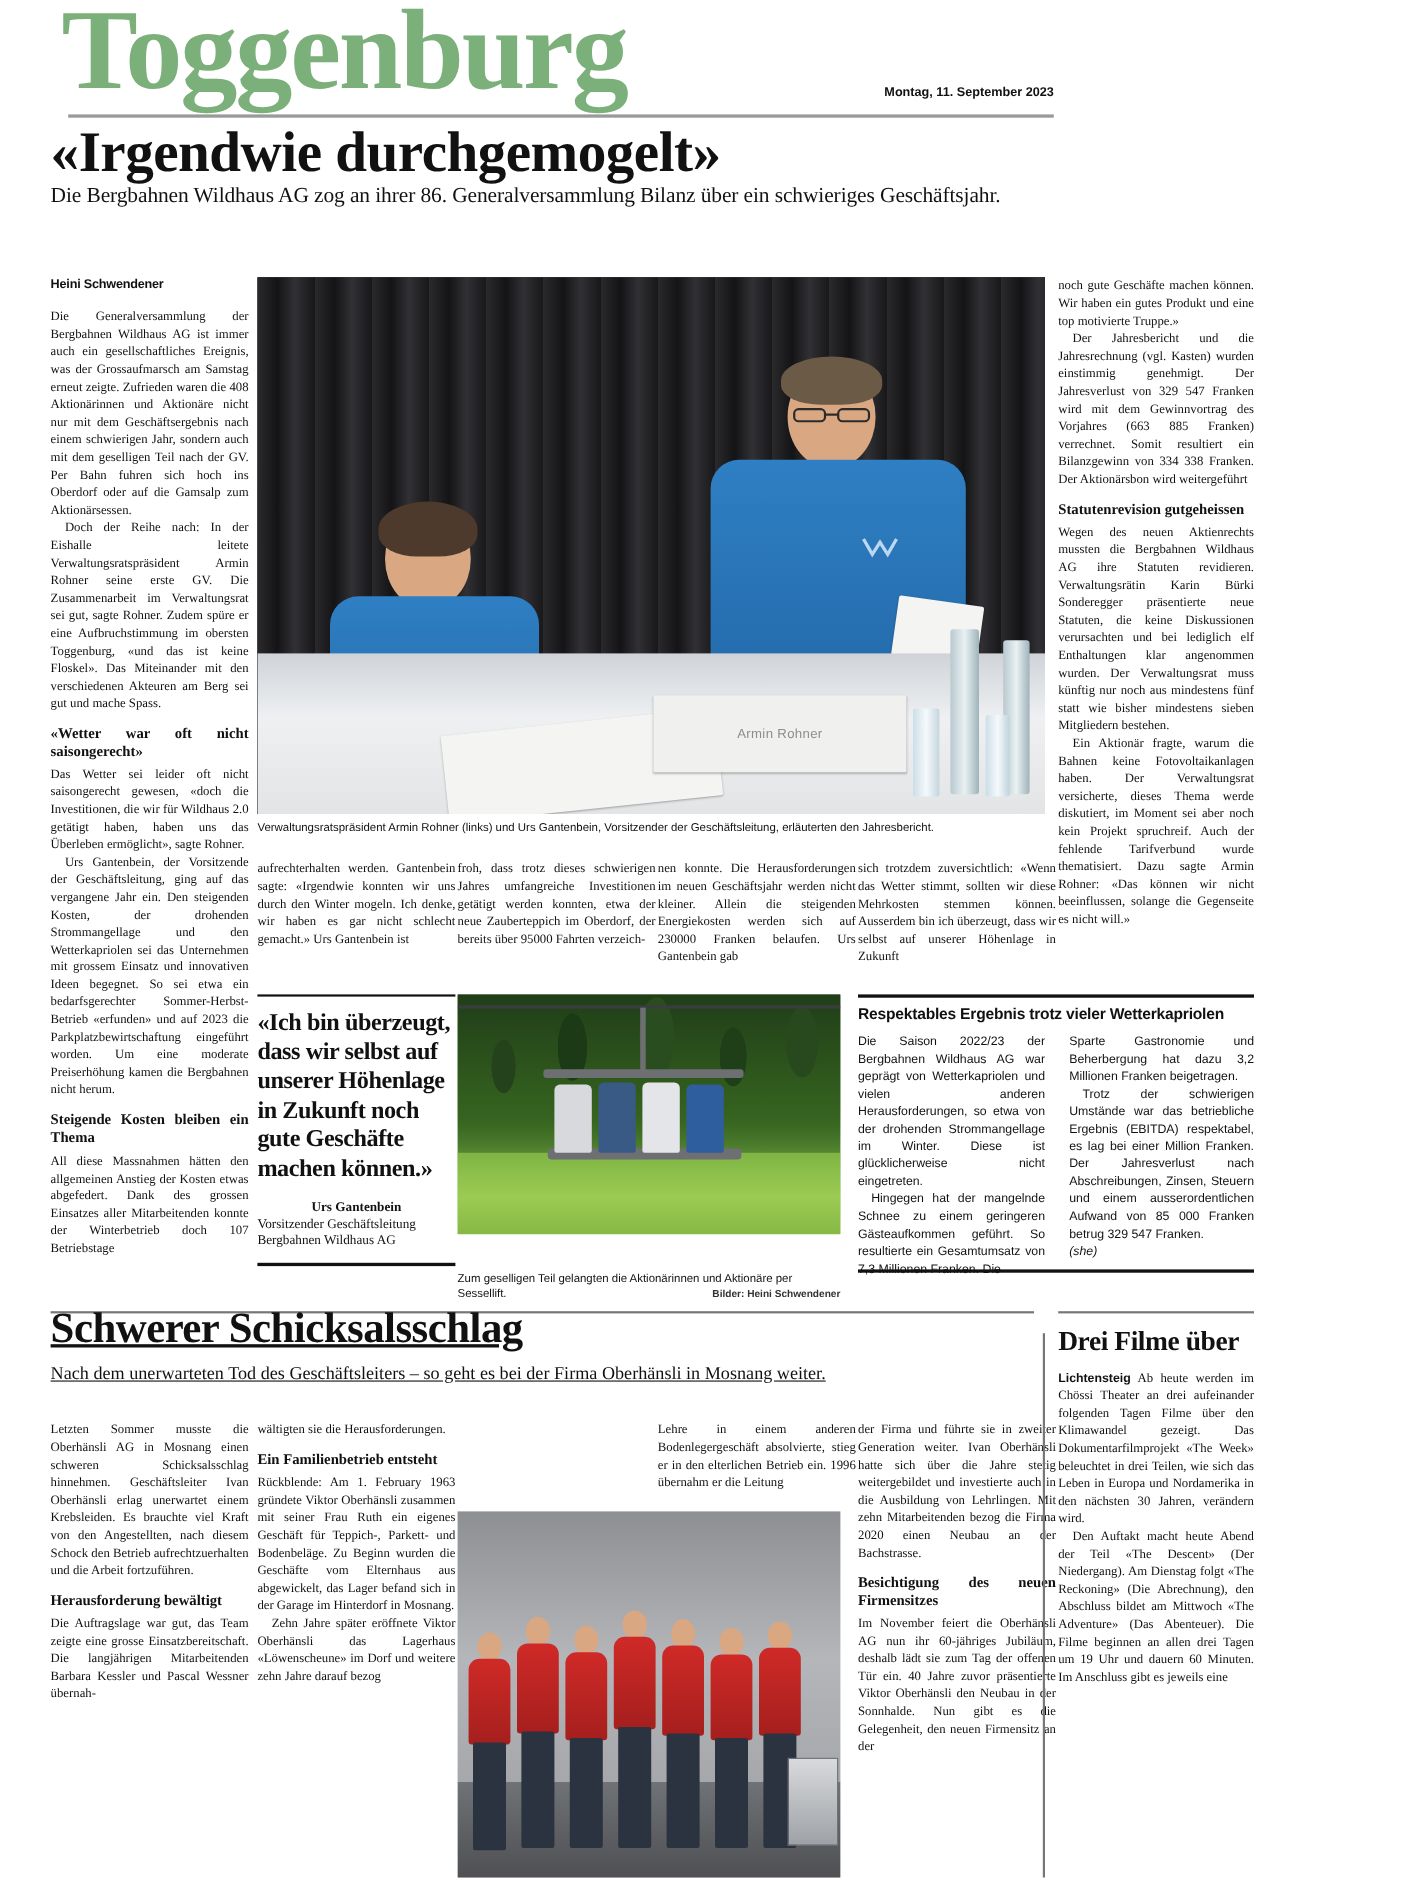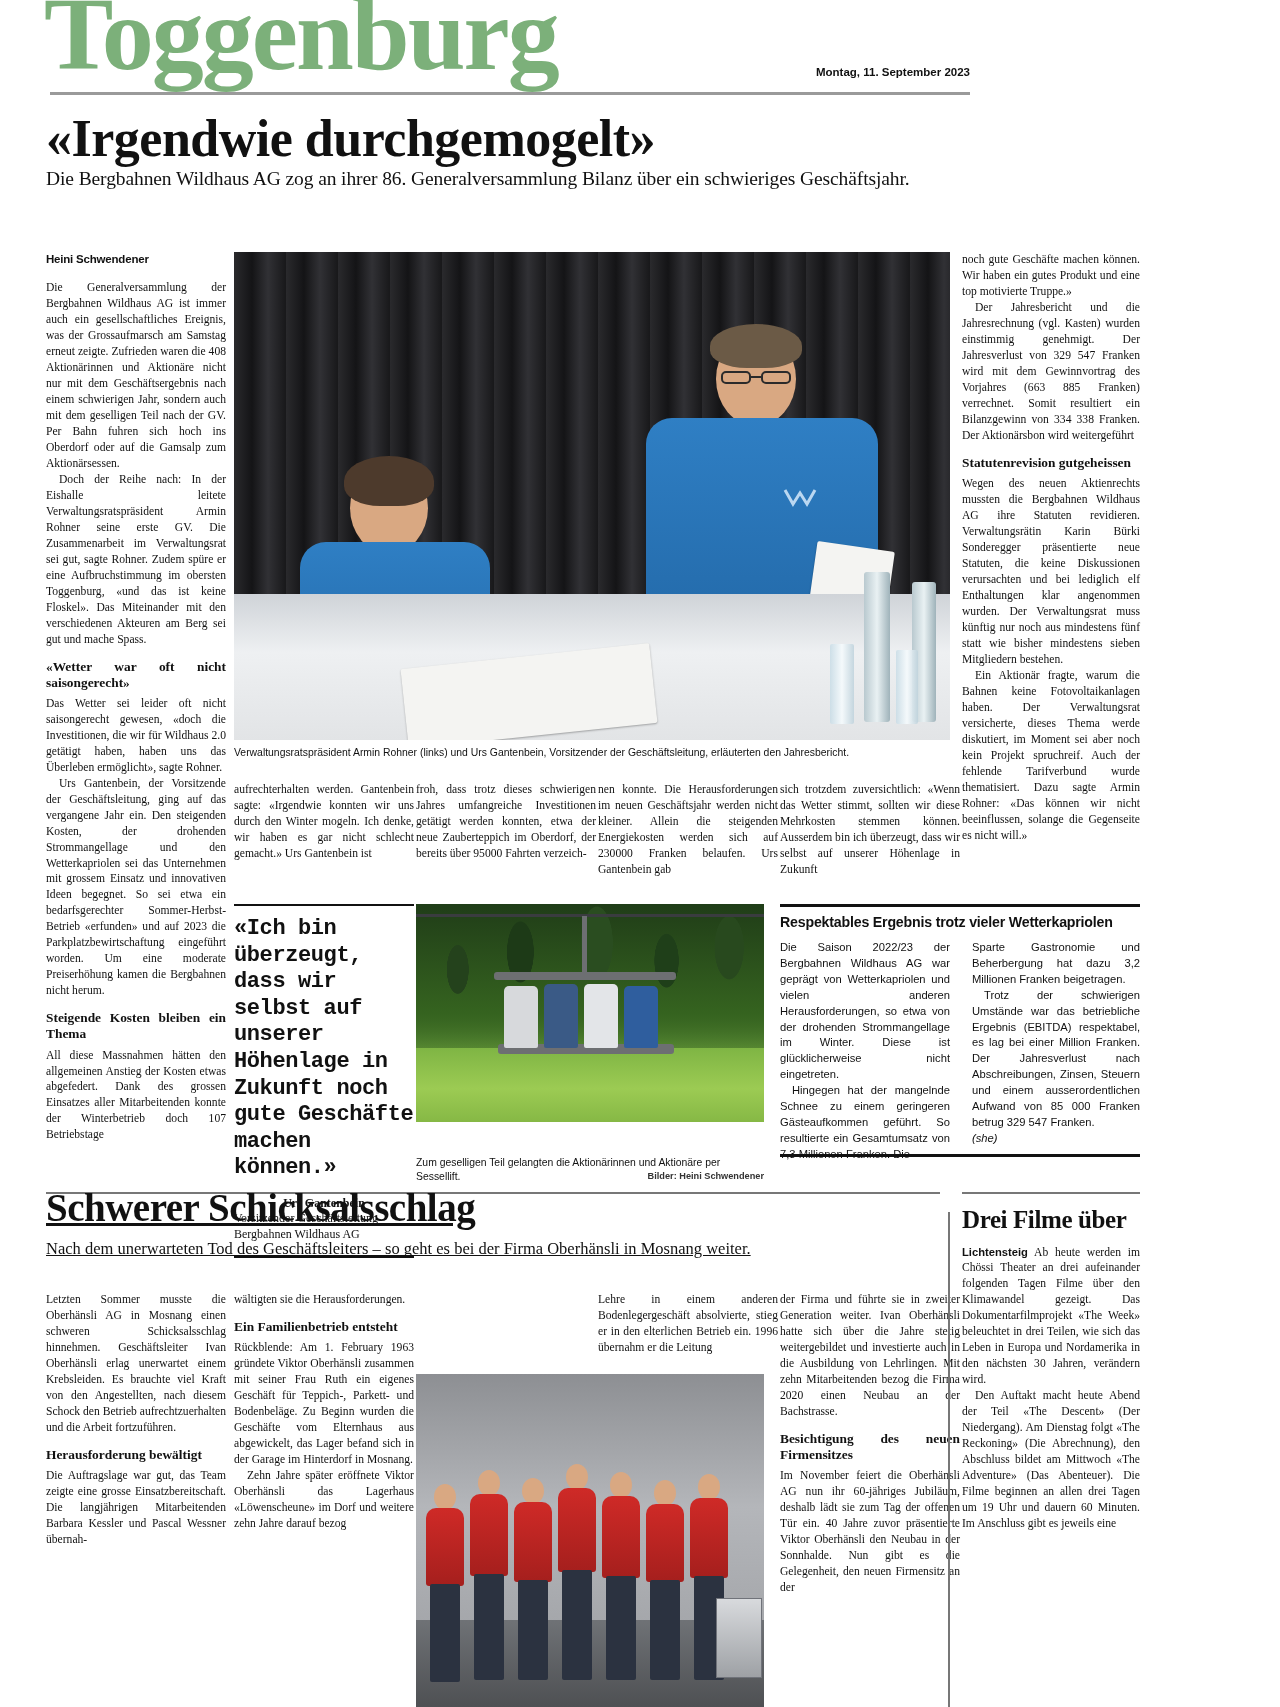--- a/index.html
+++ b/index.html
@@ -3,21 +3,21 @@
 <meta charset="utf-8">
 <style>
   * { box-sizing: border-box; margin: 0; padding: 0; }
   html, body {
     width: 1280px; height: 1707px;
     background: #ffffff;
     font-family: "Liberation Serif", serif;
     color: #111;
     overflow: hidden;
   }
-  .page { position: relative; width: 1020px; height: 1707px; padding: 4px; }
+  .page { position: relative; width: 1020px; height: 1707px; padding: 16px; }
 
   
   .masthead { position: relative; height: 96px; }
   .masthead-title {
     position: absolute; left: 40px; top: -22px;
     font-family: "Liberation Serif", serif;
     font-weight: 700;
     font-size: 104px;
     letter-spacing: -2px;
     color: #7cb07a;
@@ -119,21 +119,21 @@
   .group { background: linear-gradient(180deg,#8d8f93 0%, #b4b6ba 40%, #9a9ca0 100%); }
   .grpfloor { position:absolute; left:0; right:0; bottom:0; height:26%; background: linear-gradient(180deg,#6f7276,#4e5053); }
   .gperson { position:absolute; }
   .gred { background: linear-gradient(180deg,#cf2a27 0%, #a51f1d 100%); border-radius: 10px 10px 3px 3px; }
   .gpants { position:absolute; background:#2b3240; border-radius:2px; }
 
   
   .pq { position:absolute; }
   .pq-rule-top { height:2px; background:#111; margin-bottom:10px; }
   .pq-text {
-    font-family:Liberation Mono, monospace;
+    font-family:Liberation Serif, serif;
     font-weight:700; font-size:22px; line-height:1.21; letter-spacing:-0.4px;
   }
   .pq-name {
     font-family:"Liberation Serif", serif; font-weight:700;
     font-size:12px; margin-top:14px;text-align:center;
   }
   .pq-role { font-family:"Liberation Serif", serif; font-size:12px; line-height:1.32; }
   .pq-rule-bot { height:3px; background:#111; margin-top:12px; }
 
   
@@ -215,20 +215,23 @@
       <div style="position:absolute; left:148px; top:156px; width:40px; height:22px; opacity:.8;">
         <svg viewBox="0 0 40 22" width="40" height="22">
             <path d="M3 2 L11 16 L18 5 L25 16 L33 2" stroke="#dff0ff" stroke-width="3" fill="none"></path>
           </svg>
       </div>
       <div class="papers" style="left:176px; top:214px; width:78px; height:104px; transform:rotate(8deg);"></div>
     </div>
 
     <div class="table-front"></div>
     <div class="papers" style="left:170px; top:404px; width:250px; height:80px;"></div>
+    <div class="nameplate" style="left:360px; top:380px; width:230px; height:70px;">
+      <span>Armin Rohner</span>
+    </div>
     <div class="bottle" style="left:630px; top:320px; width:26px; height:150px;"></div>
     <div class="bottle" style="left:678px; top:330px; width:24px; height:140px;"></div>
     <div class="glassw" style="left:596px; top:392px; width:24px; height:80px;"></div>
     <div class="glassw" style="left:662px; top:398px; width:22px; height:74px;"></div>
   </div>
 
   <div class="caption" style="left:234px; top:746px; width:714px;">
     <span>Verwaltungsratspräsident Armin Rohner (links) und Urs Gantenbein, Vorsitzender der Geschäftsleitung, erläuterten den Jahresbericht.</span>
   </div>
 

